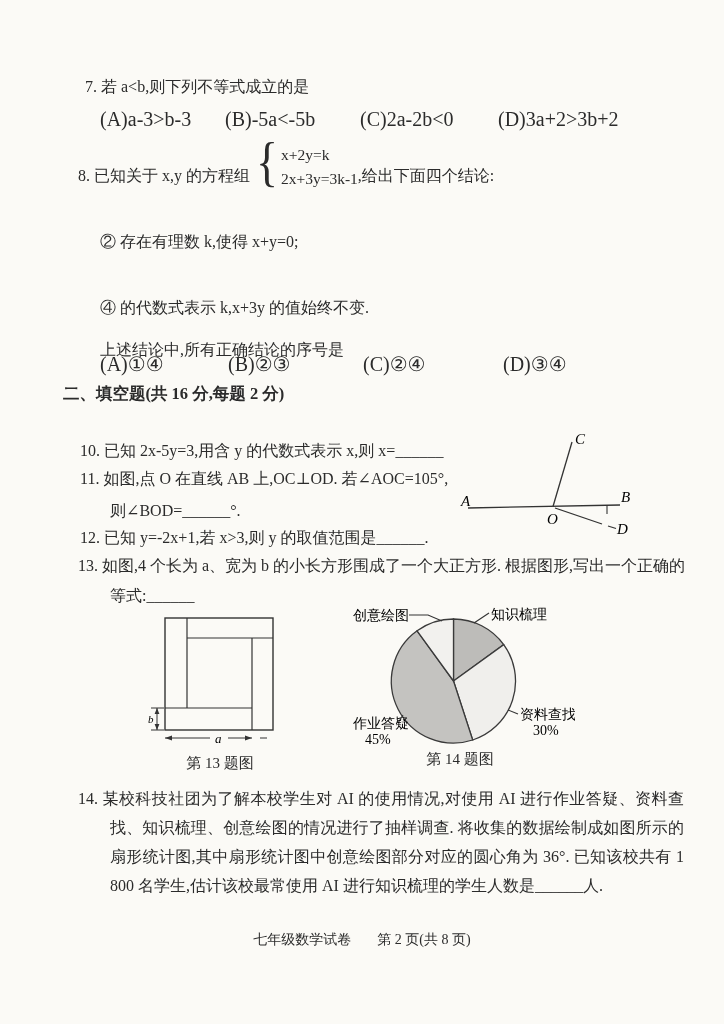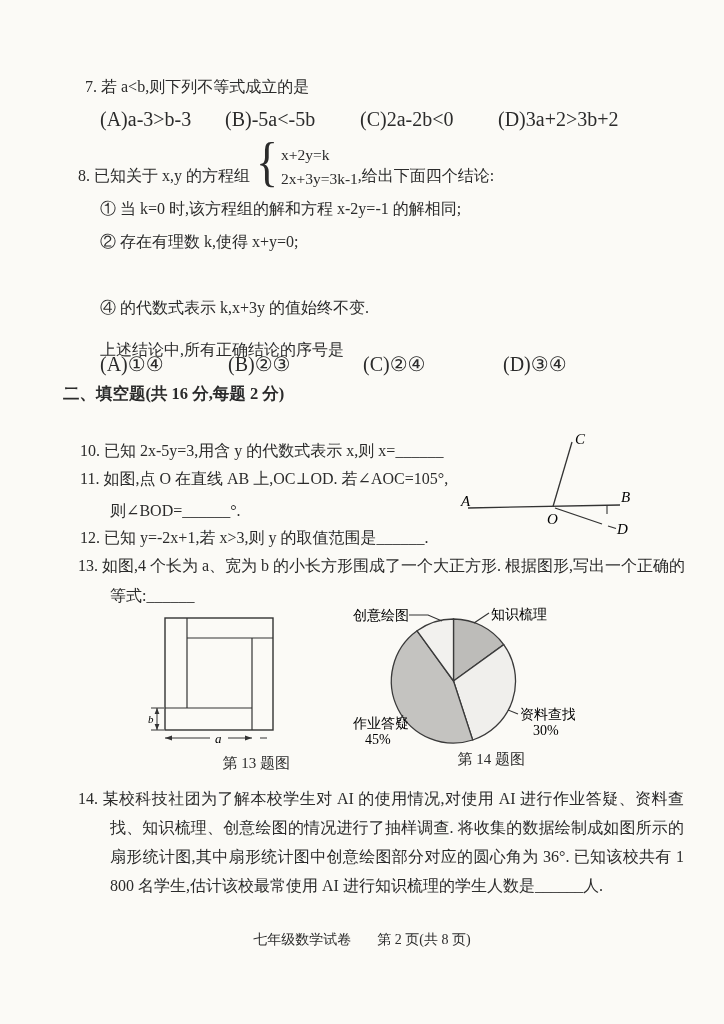--- a/index.html
+++ b/index.html
@@ -13,21 +13,21 @@
   .line{font-size:16px;line-height:20px;white-space:nowrap;}
   .opt{font-size:20px;line-height:20px;white-space:nowrap;}
   .sec{font-size:16.5px;font-weight:bold;white-space:nowrap;}
   .q8row{display:flex;align-items:flex-end;font-size:16px;white-space:nowrap;}
   .brace{font-size:54px;font-weight:400;line-height:0.9;margin:0 1px 0 4px;transform:scaleX(.85);}
   .eqcol{display:inline-flex;flex-direction:column;gap:7px;font-size:15.5px;line-height:1.1;}
   .fracrow{display:flex;align-items:center;font-size:16px;white-space:nowrap;}
   .frac{display:inline-flex;flex-direction:column;align-items:center;font-size:13.5px;line-height:1.15;margin:0 2px;}
   .frac .fnum{border-bottom:1.2px solid #2b2b2b;padding:0 4px 1px;}
   .para{font-size:16px;line-height:29px;text-align:justify;}
-  .caption{font-size:15px;text-align:right;white-space:nowrap;}
+  .caption{font-size:15px;text-align:center;white-space:nowrap;}
   .footer{font-size:14px;text-align:center;width:100%;}
   .footer .gap{margin-left:26px;}
   svg text{font-family:"Liberation Serif","DejaVu Serif",serif;}
 </style>
 </head>
 <body>
 
 <div class="page">
 
   <div class="abs line" style="left:85px;top:77px;">7. 若 a&lt;b,则下列不等式成立的是</div>
@@ -39,21 +39,20 @@
   <div class="abs q8row" style="left:78px;top:138px;">
     <span>8. 已知关于 x,y 的方程组</span>
     <span class="brace">{</span>
     <span class="eqcol">
       <span>x+2y=k</span>
       <span>2x+3y=3k-1</span>
     </span>
     <span>,给出下面四个结论:</span>
   </div>
 
-  <div class="abs line" style="left:100px;top:199px;">① 当 k=0 时,该方程组的解和方程 x-2y=-1 的解相同;</div>
   <div class="abs line" style="left:100px;top:232px;">② 存在有理数 k,使得 x+y=0;</div>
 
 
   <div class="abs line" style="left:100px;top:298px;">④ 的代数式表示 k,x+3y 的值始终不变.</div>
   <div class="abs line" style="left:100px;top:340px;">上述结论中,所有正确结论的序号是</div>
 
   <div class="abs opt" style="left:100px;top:354px;">(A)①④</div>
   <div class="abs opt" style="left:228px;top:354px;text-align:center;">(B)②③</div>
   <div class="abs opt" style="left:363px;top:354px;">(C)②④</div>
   <div class="abs opt" style="left:503px;top:354px;">(D)③④</div>

